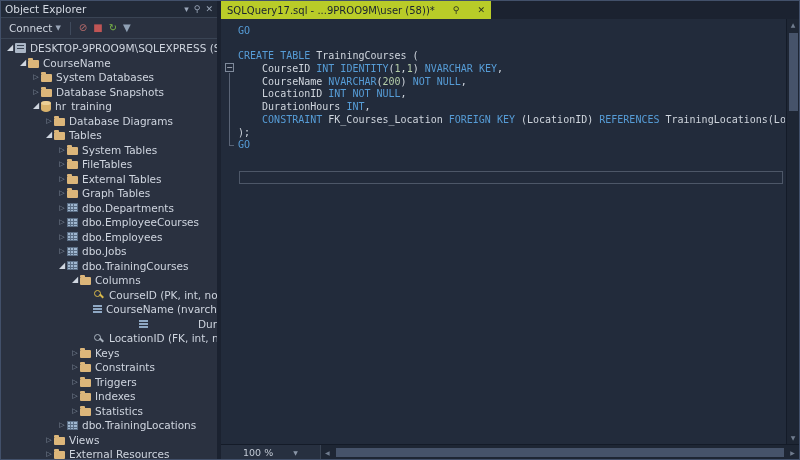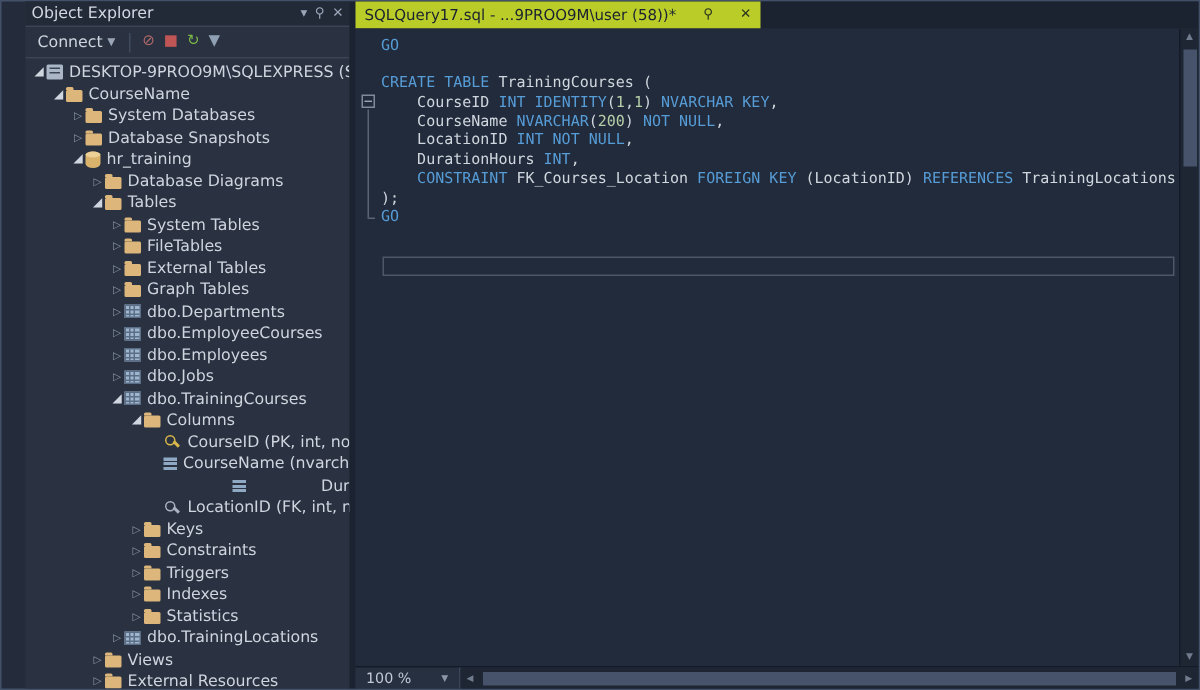--- a/index.html
+++ b/index.html
@@ -1,21 +1,21 @@
 <!DOCTYPE html>
 <html><head>
 <meta charset="utf-8">
 <style>
   *{margin:0;padding:0;box-sizing:border-box;}
   html,body{width:800px;height:460px;overflow:hidden;background:#10161f;}
   body{font-family:"DejaVu Sans", sans-serif;}
   .window{width:800px;height:460px;display:flex;background:#242c3b;border:1px solid #42506a;}
 
   
-  .left-panel{width:216px;display:flex;flex-direction:column;background:#2a3140;flex:none;margin-left:16px;}
+  .left-panel{width:216px;display:flex;flex-direction:column;background:#2a3140;flex:none;}
   .oe-header{height:17px;background:#222a38;display:flex;align-items:center;padding:0 4px;border-bottom:1px solid #3a4454;flex:none;}
   .oe-title{font-size:10.5px;color:#d4d9e2;flex:1;white-space:nowrap;overflow:hidden;}
   .oe-header-icons{display:flex;gap:5px;align-items:center;}
   .hicon{font-size:9px;color:#9aa6b8;cursor:default;line-height:10px;}
   .oe-toolbar{height:21px;display:flex;align-items:center;padding:0 4px;border-bottom:1px solid #3a4454;background:#2a3140;flex:none;}
   .connect-btn{display:flex;align-items:center;gap:3px;font-size:10.5px;color:#cfd5df;padding:1px 4px;}
   .connect-caret{font-size:7px;color:#9aa6b8;}
   .tb-sep{width:1px;height:13px;background:#3f4a5c;margin:0 5px;}
   .tb-icon{font-size:10px;margin:0 3px;line-height:12px;}
   .oe-tree{flex:1;overflow:hidden;padding-top:2px;}
@@ -57,21 +57,21 @@
   .code-line{white-space:pre;height:12.7px;}
   .tok-k{color:#569cd6;}
   .tok-p{color:#d0d6de;}
   .tok-n{color:#b5cea8;}
   .current-line-box{position:absolute;left:18px;right:16px;top:152px;height:13px;border:1px solid #4d5768;}
   .v-scrollbar{position:absolute;right:0;top:0;bottom:0;width:13px;background:#1e2634;border-left:1px solid #141b28;}
   .sb-arrow{height:12px;text-align:center;font-size:6px;color:#707c8e;line-height:12px;}
   .sb-arrow.down{position:absolute;bottom:0;left:0;right:0;}
   .v-thumb{position:absolute;left:2px;top:14px;width:9px;height:78px;background:#46536a;}
   .editor-status{height:15px;background:#273040;border-top:1px solid #141b28;display:flex;align-items:center;flex:none;}
-  .zoom-ctrl{display:flex;align-items:center;gap:20px;padding:0 7px;font-size:9.5px;color:#c2c9d4;border-right:1px solid #3a4454;height:100%;}
+  .zoom-ctrl{display:flex;align-items:center;gap:20px;padding:0 22px;font-size:9.5px;color:#c2c9d4;border-right:1px solid #3a4454;height:100%;}
   .zoom-caret{font-size:6px;color:#8b97a8;}
   .h-track{flex:1;height:100%;position:relative;background:#1e2634;display:flex;align-items:center;}
   .h-arrow{width:13px;text-align:center;font-size:6px;color:#707c8e;}
   .h-thumb{height:9px;flex:1;margin:0 2px;background:#46536a;}
 </style>
 </head>
 <body>
 
 <div class="window">
 

